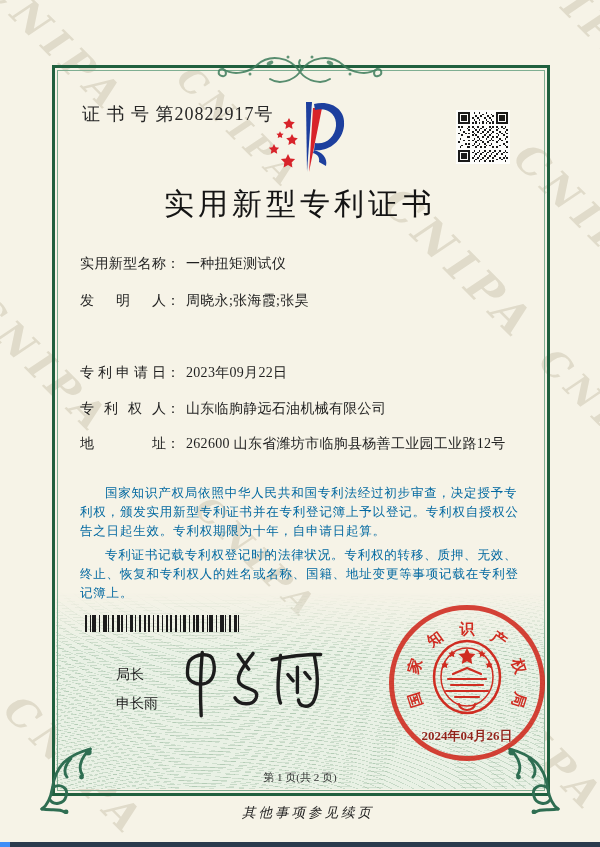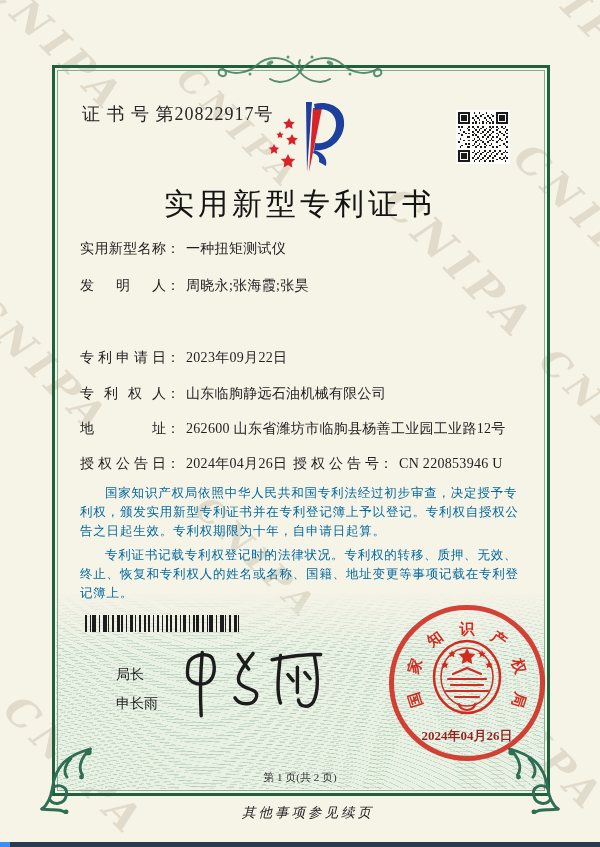--- a/index.html
+++ b/index.html
@@ -25,21 +25,21 @@
 
   .certno{position:absolute;left:82px;top:102px;font-size:18px;color:#262626;letter-spacing:1px;}
 
   .logo{position:absolute;left:256px;top:96px;width:92px;height:82px;}
   .qr{position:absolute;left:456px;top:110px;width:50px;height:50px;background:#fdfdfb;padding:2px;}
 
   .title{position:absolute;left:0;right:0;top:184px;text-align:center;font-size:30px;font-weight:400;
          color:#141414;letter-spacing:4px;}
 
   .frow{position:absolute;left:80px;width:450px;font-size:14px;color:#1f1f1f;white-space:nowrap;}
-  .flabel{display:inline-block;width:86px;text-align:justify;text-align-last:justify;vertical-align:bottom;}
+  .flabel{display:inline-block;width:86px;text-align:justify;text-align-last:justify;vertical-align:bottom;margin-top:15px;}
   .fcolon{display:inline-block;margin-right:6px;}
   .fvalue{letter-spacing:.3px;}
   .fgroup2{position:absolute;left:213px;top:0;}
 
   .legal{position:absolute;left:80px;top:484px;width:442px;font-size:12.5px;line-height:19px;
          color:#0369a1;letter-spacing:.8px;}
   .legal p{margin:0 0 5px 0;text-indent:2em;}
 
   .barcode{position:absolute;left:85px;top:615px;width:154px;height:17px;
      background-image:
@@ -176,26 +176,20 @@
     <span class="flabel">发明人</span><span class="fcolon">：</span><span class="fvalue">周晓永;张海霞;张昊</span>
   </div>
   <div class="frow" style="top:349px">
     <span class="flabel">专利申请日</span><span class="fcolon">：</span><span class="fvalue">2023年09月22日</span>
   </div>
   <div class="frow" style="top:385px">
     <span class="flabel">专利权人</span><span class="fcolon">：</span><span class="fvalue">山东临朐静远石油机械有限公司</span>
   </div>
   <div class="frow" style="top:420px">
     <span class="flabel">地址</span><span class="fcolon">：</span><span class="fvalue">262600 山东省潍坊市临朐县杨善工业园工业路12号</span>
-  </div>
-  <div class="frow" style="top:455px">
-    <span class="flabel">授权公告日</span><span class="fcolon">：</span><span class="fvalue">2024年04月26日</span>
-    <span class="fgroup2">
-      <span class="flabel">授权公告号</span><span class="fcolon">：</span><span class="fvalue">CN 220853946 U</span>
-    </span>
   </div>
 
   <div class="legal">
     <p>国家知识产权局依照中华人民共和国专利法经过初步审查，决定授予专利权，颁发实用新型专利证书并在专利登记簿上予以登记。专利权自授权公告之日起生效。专利权期限为十年，自申请日起算。</p>
     <p>专利证书记载专利权登记时的法律状况。专利权的转移、质押、无效、终止、恢复和专利权人的姓名或名称、国籍、地址变更等事项记载在专利登记簿上。</p>
   </div>
 
   <div class="barcode"></div>
 
   <div class="officer">

